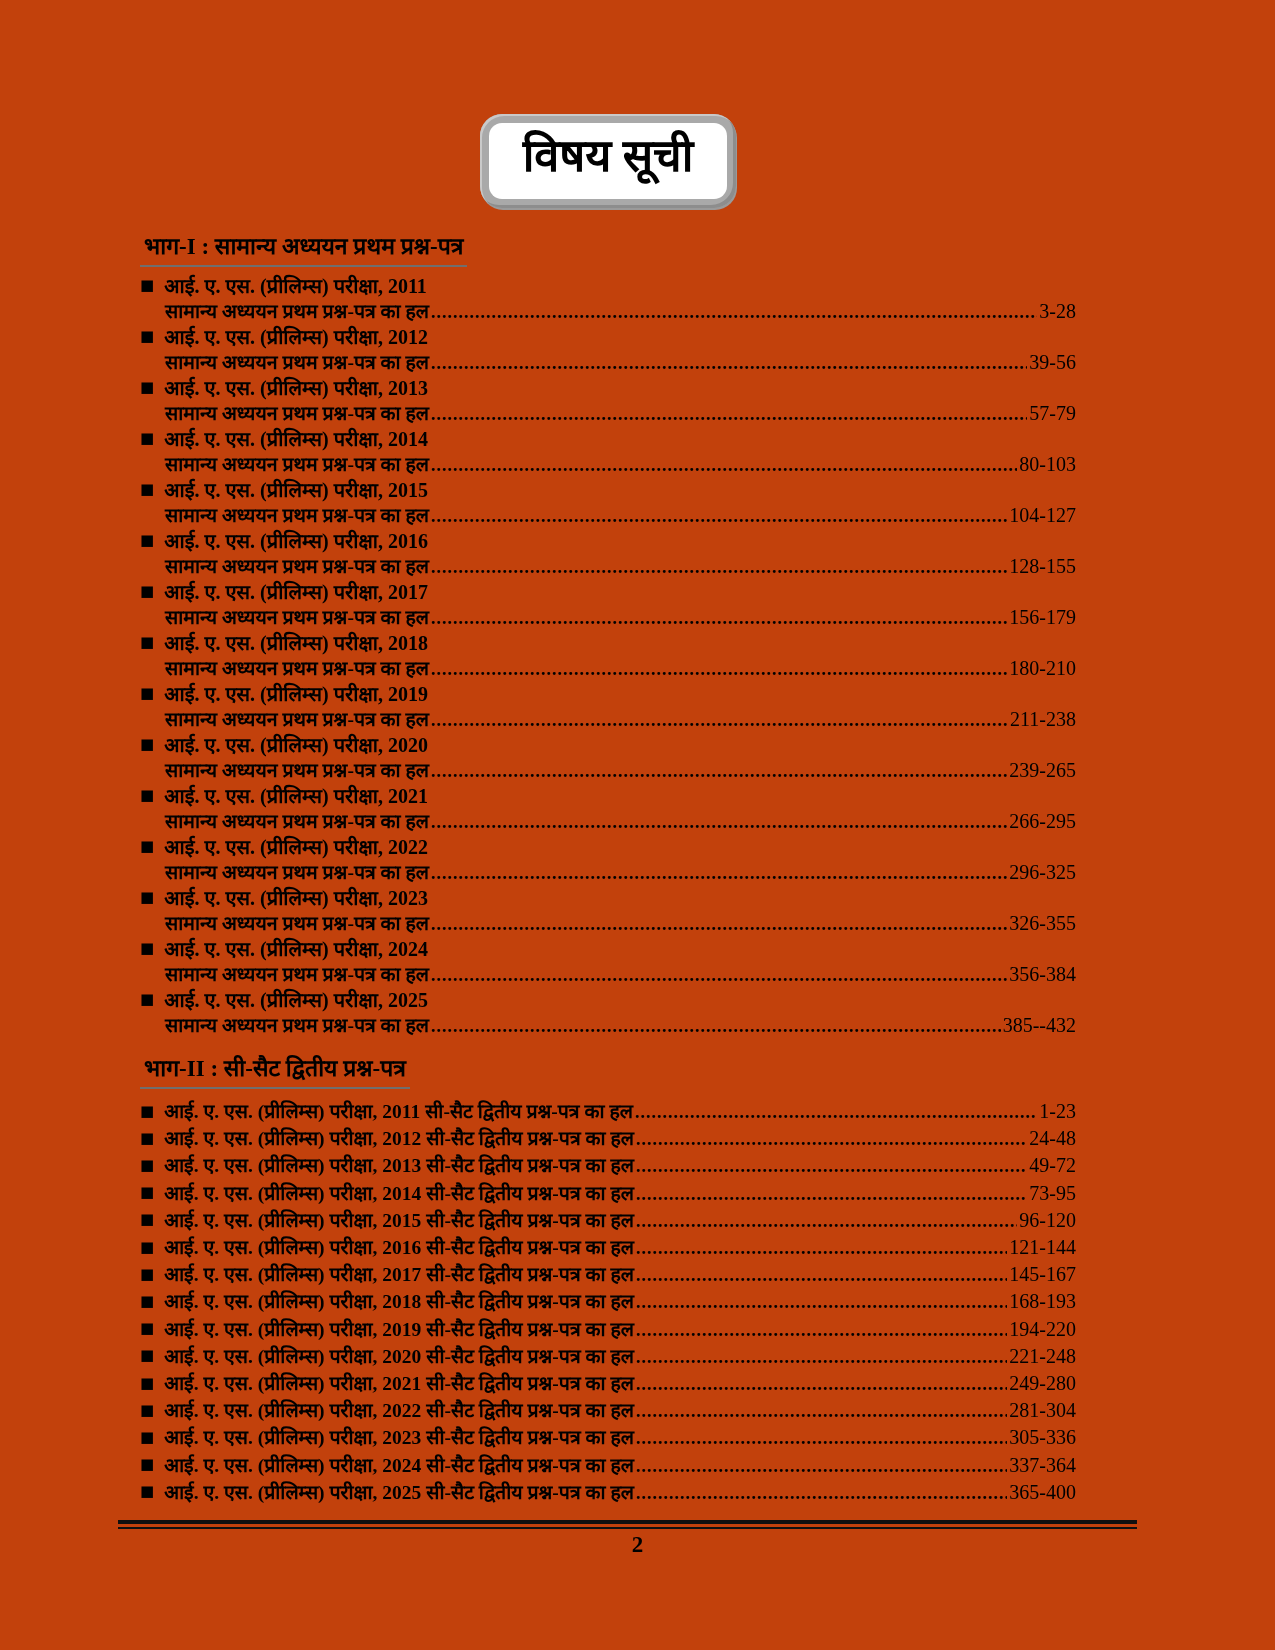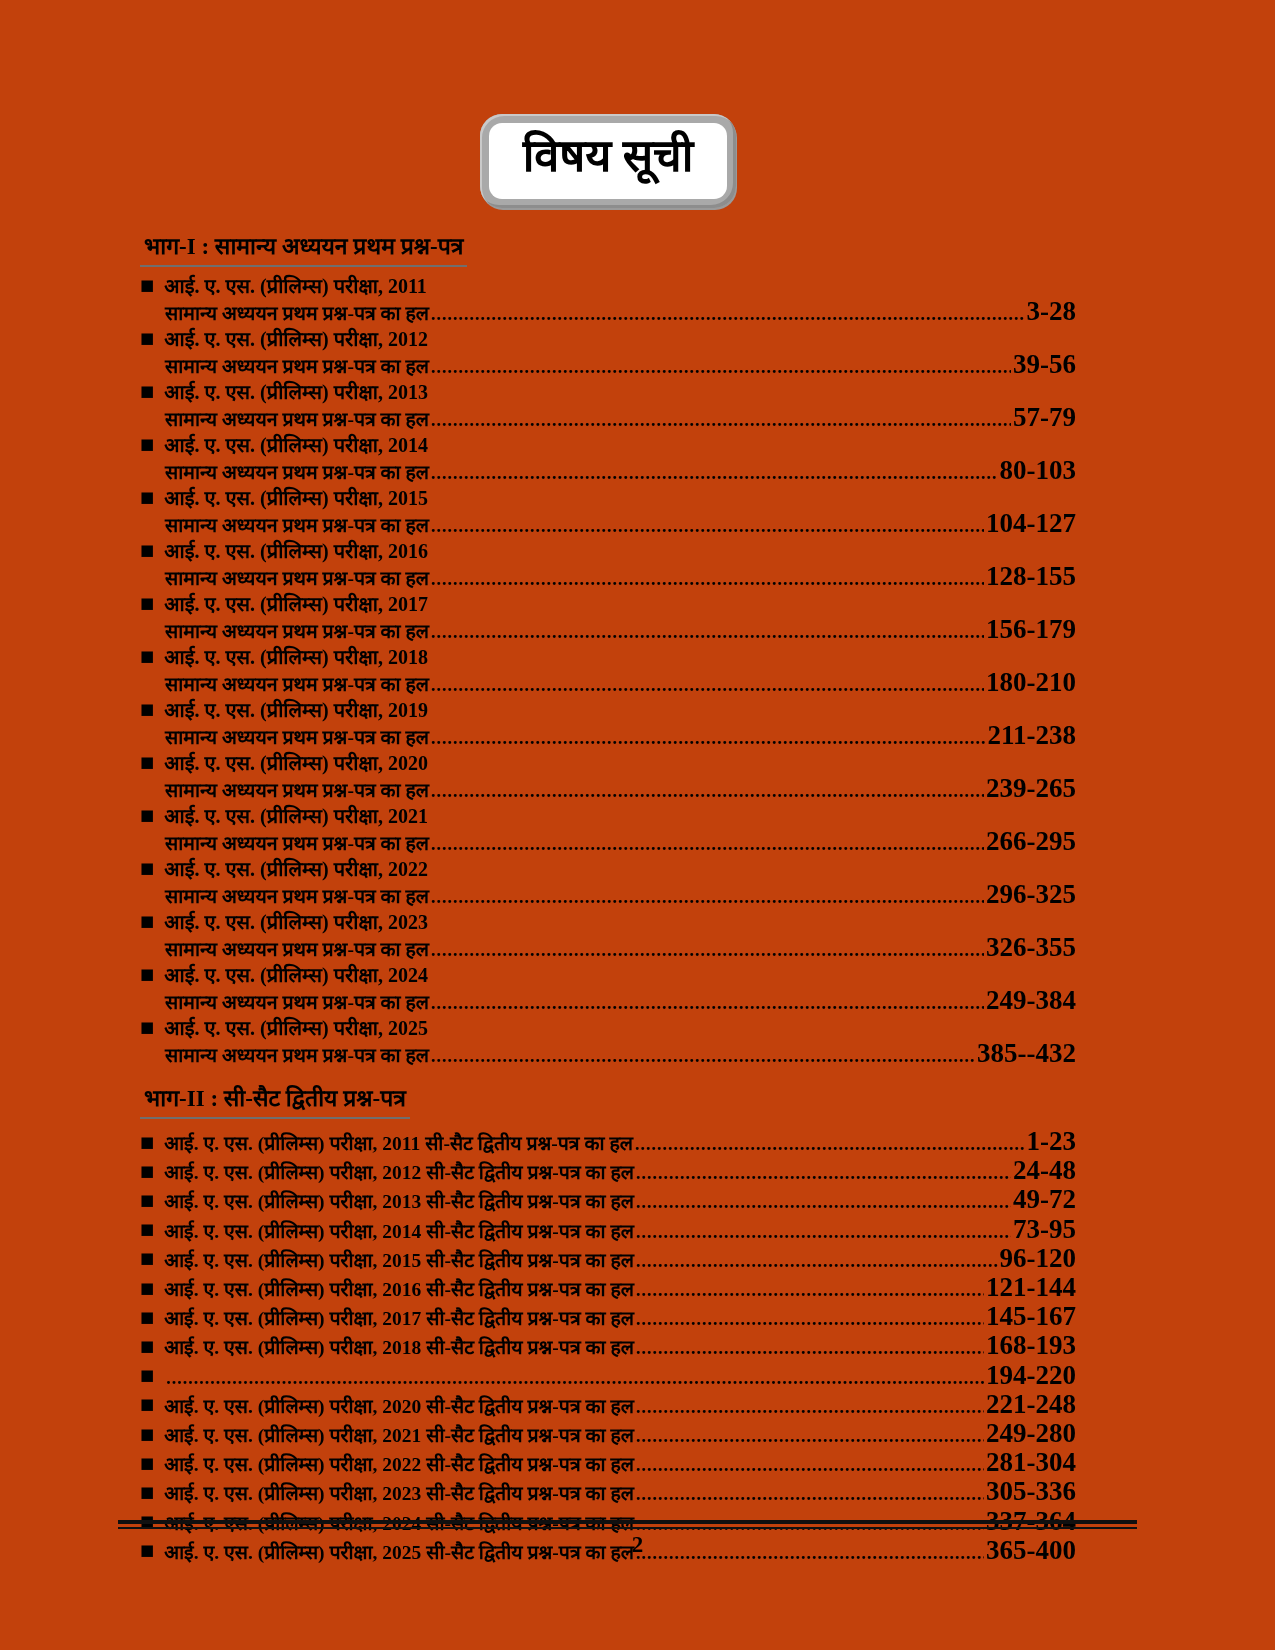--- a/index.html
+++ b/index.html
@@ -75,22 +75,22 @@
     min-width: 10px;
   }
   .leader::after {
     content: "..........................................................................................................................................................................................................................................................................................................";
     font-weight: bold;
     font-size: 18px;
     letter-spacing: 1px;
   }
   .pages {
     flex: 0 0 auto;
-    font-weight: bold;
-    font-size: 27px;
+    font-weight: normal;
+    font-size: 20px;
     white-space: nowrap;
   }
 
   
   .toc-list1 { margin-top: 7px; }
   .p1-entry { }
   .p1-title {
     display: flex;
     align-items: center;
     font-weight: bold;
@@ -317,21 +317,21 @@
         </div>
 
         <div class="p1-entry">
           <div class="p1-title">
             <span class="bullet">■</span>
             <span class="p1-title-text">आई. ए. एस. (प्रीलिम्स) परीक्षा, 2024</span>
           </div>
           <div class="p1-sub">
             <span class="p1-sub-text">सामान्य अध्ययन प्रथम प्रश्न-पत्र का हल</span>
             <span class="leader"></span>
-            <span class="pages">249-384</span>
+            <span class="pages">356-384</span>
           </div>
         </div>
 
         <div class="p1-entry">
           <div class="p1-title">
             <span class="bullet">■</span>
             <span class="p1-title-text">आई. ए. एस. (प्रीलिम्स) परीक्षा, 2025</span>
           </div>
           <div class="p1-sub">
             <span class="p1-sub-text">सामान्य अध्ययन प्रथम प्रश्न-पत्र का हल</span>
@@ -398,20 +398,21 @@
 
         <div class="p2-row">
           <span class="bullet">■</span>
           <span class="p2-title">आई. ए. एस. (प्रीलिम्स) परीक्षा, 2018 सी-सैट द्वितीय प्रश्न-पत्र का हल</span>
           <span class="leader"></span>
           <span class="pages">168-193</span>
         </div>
 
         <div class="p2-row">
           <span class="bullet">■</span>
+          <span class="p2-title">आई. ए. एस. (प्रीलिम्स) परीक्षा, 2019 सी-सैट द्वितीय प्रश्न-पत्र का हल</span>
           <span class="leader"></span>
           <span class="pages">194-220</span>
         </div>
 
         <div class="p2-row">
           <span class="bullet">■</span>
           <span class="p2-title">आई. ए. एस. (प्रीलिम्स) परीक्षा, 2020 सी-सैट द्वितीय प्रश्न-पत्र का हल</span>
           <span class="leader"></span>
           <span class="pages">221-248</span>
         </div>

